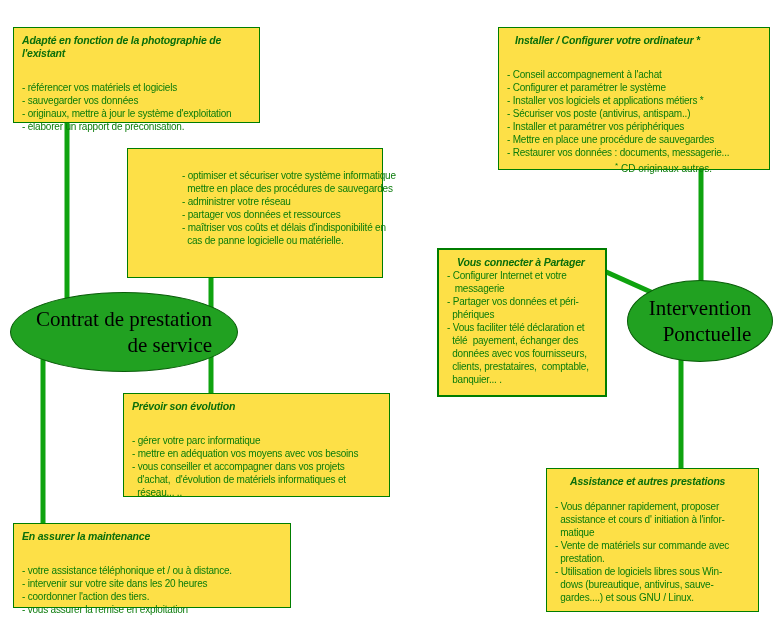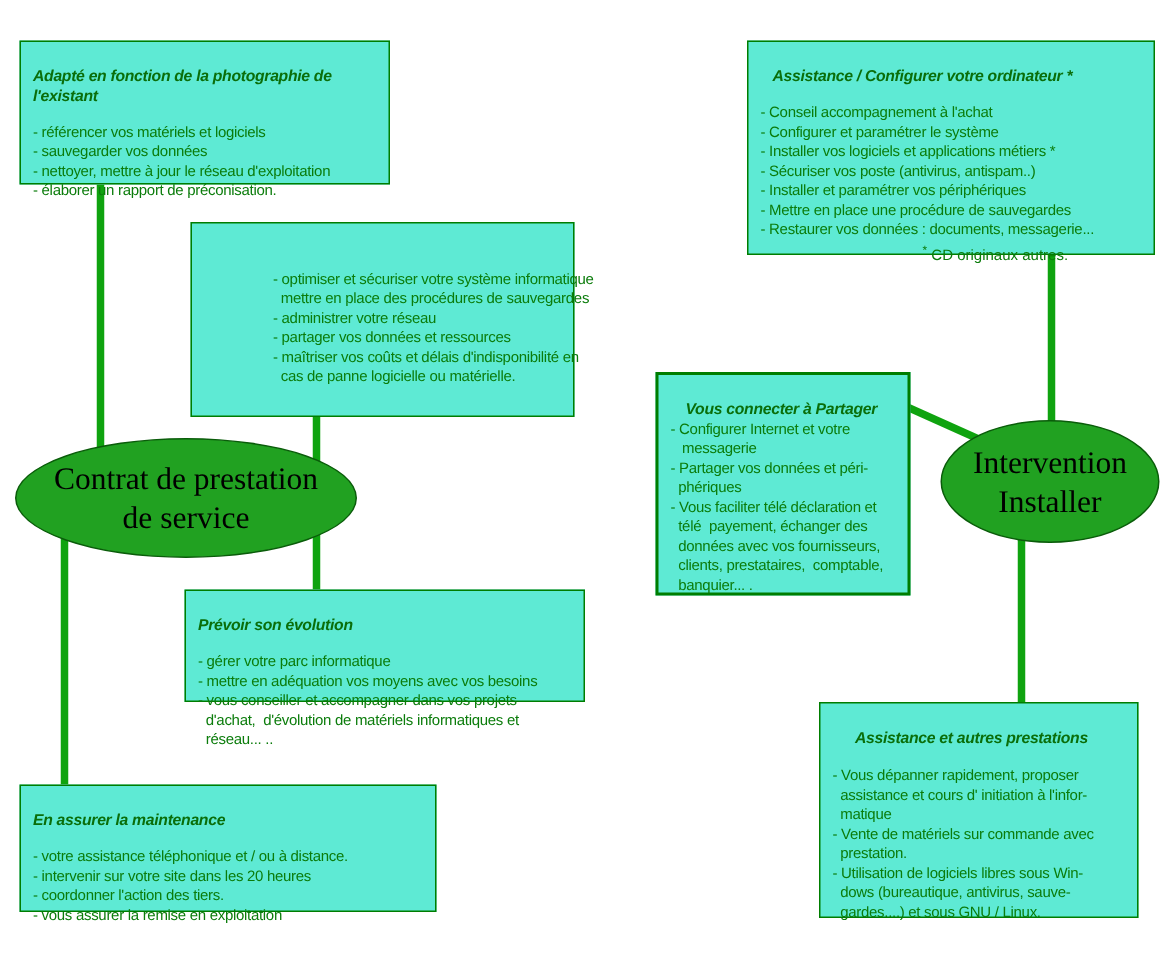--- a/index.html
+++ b/index.html
@@ -4,32 +4,32 @@
 <style>
   html,body{margin:0;padding:0;background:#fff;}
   #canvas{
     position:relative;width:780px;height:640px;overflow:hidden;
     background:var(--background,#fff);
     font-family:"Liberation Sans",sans-serif;
   }
   .connectors{position:absolute;left:0;top:0;z-index:0;}
   .conn{stroke:var(--line-green,#0FA30F);stroke-width:5;}
   .box{
-    position:absolute;z-index:1;background:#5eead4;
+    position:absolute;z-index:1;background:#fde047;
     border:1px solid var(--border-green,#007D00);
-    box-sizing:border-box;padding:17px 8px;
+    box-sizing:border-box;padding:6px 8px;
   }
   .box-title{
     font-weight:bold;font-style:italic;
     font-size:10.5px;line-height:13px;
     color:var(--title-green,#0A6E0A);
     white-space:pre;letter-spacing:-0.2px;
   }
   .box-body{
-    margin-top:11px;
+    margin-top:21px;
     font-size:10px;line-height:13px;
     color:var(--text-green,#0B7C0B);
     white-space:pre;letter-spacing:-0.2px;
   }
   .footnote{
     font-size:10px;line-height:13px;
     color:var(--text-green,#0B7C0B);
     padding-left:108px;white-space:pre;
   }
   .footnote sup{font-size:8px;}
@@ -38,26 +38,26 @@
     background:var(--ellipse-fill,#21A121);
     border:1px solid var(--ellipse-border,#0A5C0A);
     border-radius:50%;
     display:flex;align-items:center;justify-content:center;
     box-sizing:border-box;
   }
   .ellipse-label{
     font-family:"Liberation Serif",serif;
     font-size:21px;line-height:26px;
     color:var(--ellipse-text,#000);
-    text-align:center;white-space:pre;
+    text-align:right;white-space:pre;
   }
   
   #box-adapte      {left:13px; top:27px;  width:247px;height:96px;}
   #box-fiabiliser  {left:127px;top:148px; width:256px;height:130px;}
-  #box-prevoir     {left:123px;top:393px; width:267px;height:75px;}
+  #box-prevoir     {left:123px;top:393px; width:267px;height:104px;}
   #box-maintenance {left:13px; top:523px; width:278px;height:85px;}
   #box-installer   {left:498px;top:27px;  width:272px;height:143px;}
   #box-internet    {left:437px;top:248px; width:170px;height:149px;border-width:2px;}
   #box-assistance  {left:546px;top:468px; width:213px;height:144px;}
   #box-fiabiliser .box-title{text-indent:6px;}
   #box-installer  .box-title{text-indent:8px;}
   #box-internet   .box-title{text-indent:10px;}
   #box-assistance .box-title{text-indent:15px;}
   #box-fiabiliser .box-body{margin-top:14px;margin-left:46px;}
   #box-internet   .box-body{margin-top:0;}
@@ -77,21 +77,21 @@
     <line class="conn" x1="701" y1="170" x2="701" y2="295"></line>
     <line class="conn" x1="604" y1="271" x2="662" y2="297"></line>
     <line class="conn" x1="681" y1="352" x2="681" y2="468"></line>
   </svg>
 
   <div class="box" id="box-adapte">
     <div class="box-title">Adapté en fonction de la photographie de
 l'existant</div>
     <div class="box-body">- référencer vos matériels et logiciels
 - sauvegarder vos données
-- nettoyer, mettre à jour le réseau d'exploitation
+- originaux, mettre à jour le système d'exploitation
 - élaborer un rapport de préconisation.</div>
   </div>
 
   <div class="box" id="box-fiabiliser">
     <div class="box-body">- optimiser et sécuriser votre système informatique
   mettre en place des procédures de sauvegardes
 - administrer votre réseau
 - partager vos données et ressources
 - maîtriser vos coûts et délais d'indisponibilité en
   cas de panne logicielle ou matérielle.</div>
@@ -108,21 +108,21 @@
 
   <div class="box" id="box-maintenance">
     <div class="box-title">En assurer la maintenance</div>
     <div class="box-body">- votre assistance téléphonique et / ou à distance.
 - intervenir sur votre site dans les 20 heures
 - coordonner l'action des tiers.
 - vous assurer la remise en exploitation</div>
   </div>
 
   <div class="box" id="box-installer">
-    <div class="box-title">Assistance / Configurer votre ordinateur *</div>
+    <div class="box-title">Installer / Configurer votre ordinateur *</div>
     <div class="box-body">- Conseil accompagnement à l'achat
 - Configurer et paramétrer le système
 - Installer vos logiciels et applications métiers *
 - Sécuriser vos poste (antivirus, antispam..)
 - Installer et paramétrer vos périphériques
 - Mettre en place une procédure de sauvegardes
 - Restaurer vos données : documents, messagerie...</div>
     <div class="footnote"><sup>*</sup><span> CD originaux autres.</span></div>
   </div>
 
@@ -151,16 +151,16 @@
   gardes....) et sous GNU / Linux.</div>
   </div>
 
   <div class="ellipse" id="ellipse-contrat">
     <div class="ellipse-label">Contrat de prestation
 de service</div>
   </div>
 
   <div class="ellipse" id="ellipse-intervention">
     <div class="ellipse-label">Intervention
-Installer</div>
+Ponctuelle</div>
   </div>
 
 </div>
 
 </body></html>

